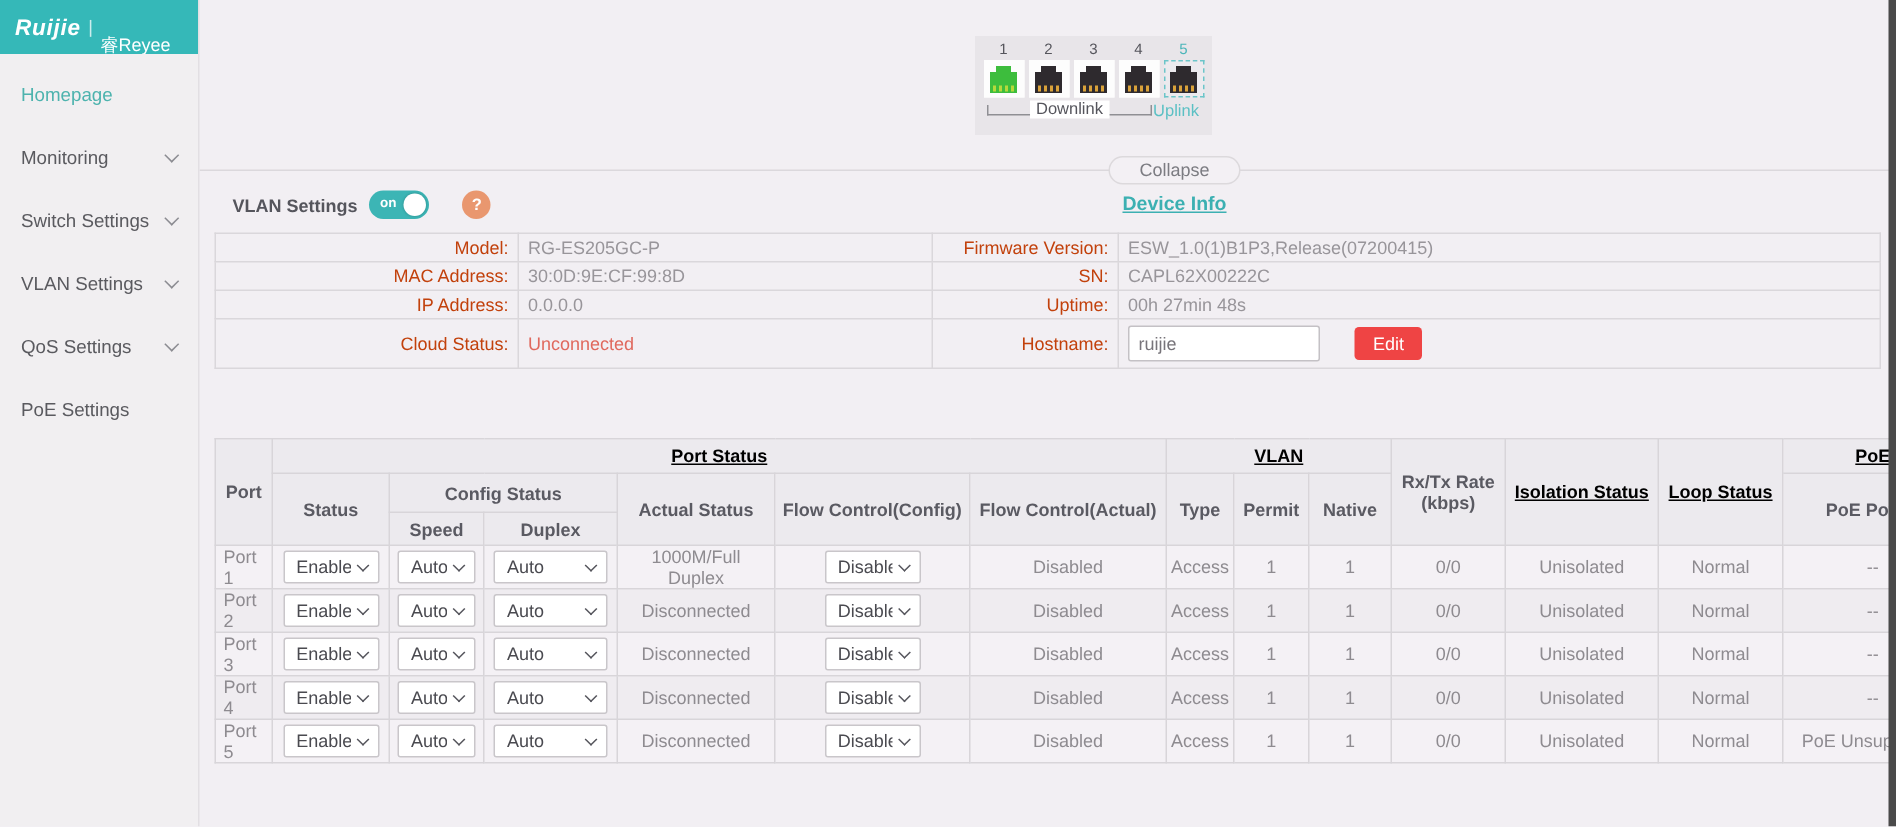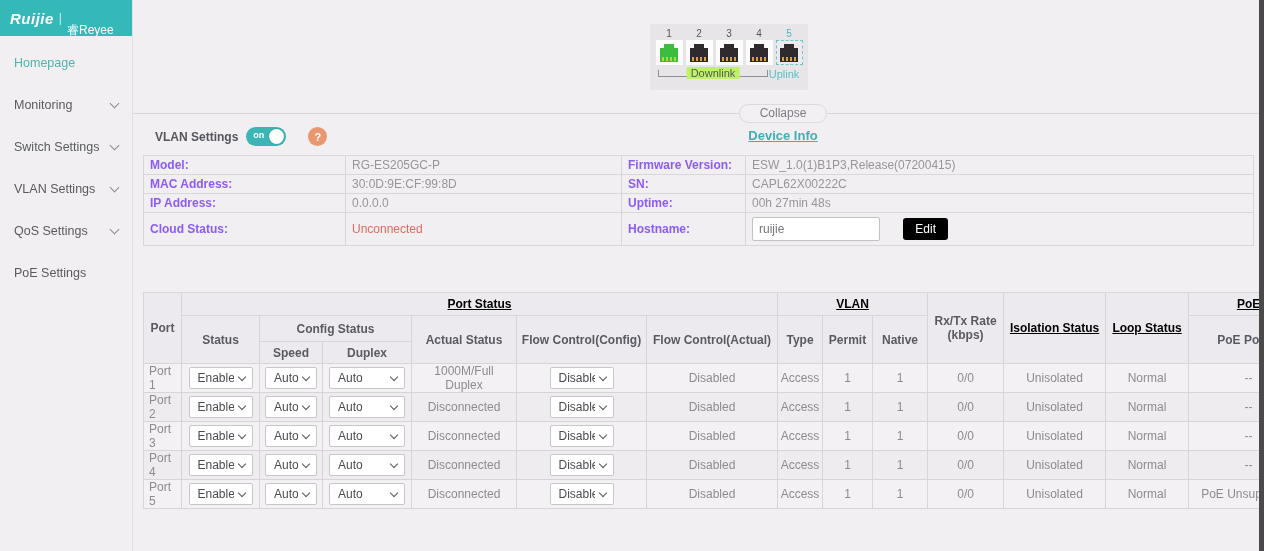--- a/index.html
+++ b/index.html
@@ -29,21 +29,21 @@
   .pbox { width:27px; height:25px; margin:0 auto; background:#fdfdfd; border:1px solid #fdfdfd; display:flex; align-items:flex-end; justify-content:center; padding-bottom:2px; }
   .pbox.dashed { background:#eceaee; border:1.5px dashed #6cc5c9; }
   .rj45 { position:relative; width:18px; height:14px; background:#2e2a2e; }
   .rj45::before { content:''; position:absolute; top:-4px; left:4px; width:10px; height:4px; background:#2e2a2e; }
   .rj45::after { content:''; position:absolute; bottom:1px; left:2px; width:14px; height:4px;
     background:repeating-linear-gradient(90deg,#d9a23a 0 2px,rgba(0,0,0,0) 2px 4px); }
   .rj45.up { background:#3dbd3d; }
   .rj45.up::before { background:#3dbd3d; }
   .rj45.up::after { background:repeating-linear-gradient(90deg,#b5d93c 0 2px,rgba(0,0,0,0) 2px 4px); }
   .bracket { position:absolute; left:8px; top:46px; width:110px; height:7px; border:1px solid #8f8f94; border-top:none; }
-  .bracket-label { position:absolute; left:63px; top:49px; transform:translate(-50%,-50%); background:#bef264; padding:0 4px; font-size:11px; color:#55555c; }
+  .bracket-label { position:absolute; left:63px; top:49px; transform:translate(-50%,-50%); background:#ffffff; padding:0 4px; font-size:11px; color:#55555c; }
   .uplink-label { position:absolute; left:116px; top:44px; width:36px; text-align:center; font-size:11px; color:#5bc0c4; }
 
   
   .divider { position:absolute; left:0; right:0; top:113px; height:1px; background:#dbd8dc; }
   .collapse-pill { position:absolute; left:650px; top:104px; transform:translateX(-50%); min-width:88px; height:19px; line-height:17px;
     background:#f3f0f4; border:1px solid #dcd9dc; border-radius:10px; text-align:center; color:#7c7c82; font-size:12px; padding:0 12px; cursor:pointer; z-index:2; }
 
   
   .vlan-row { position:absolute; left:22px; top:127px; display:flex; align-items:center; }
   .vlan-label { font-weight:bold; color:#55555c; font-size:12px; }
@@ -51,25 +51,25 @@
   .toggle .on-text { position:absolute; left:7px; top:3px; color:#fff; font-size:9px; font-weight:bold; }
   .toggle .knob { position:absolute; right:2px; top:2px; width:15px; height:15px; background:#fff; border-radius:50%; box-shadow:0 0 2px rgba(0,0,0,.25); }
   .help-icon { width:19px; height:19px; border-radius:50%; background:#e9976f; color:#fff; font-size:11px; font-weight:bold;
     display:flex; align-items:center; justify-content:center; margin-left:22px; cursor:pointer; }
 
   .device-info-link { position:absolute; left:650px; top:128px; transform:translateX(-50%); color:#3cb0b2; font-size:13px; font-weight:bold; text-decoration:underline; cursor:pointer; }
 
   
   .info-table { position:absolute; left:10px; top:155px; width:1110px; border-collapse:collapse; table-layout:fixed; }
   .info-table td { border:1px solid #dad7db; font-size:12px; padding:2px 6px; height:19px; }
-  .info-table td.lbl { font-weight:bold; color:#8b5cf6; }
+  .info-table td.lbl { text-align:right; font-weight:normal; color:#c2410c; }
   .info-table td.val { text-align:left; color:#98959a; }
   .info-table td.val.danger { color:#e0695e;margin-left:28px; }
   .hostname-input { width:128px; height:24px; border:1px solid #c4c1c5; border-radius:2px; background:#fff; color:#77747a; font-size:12px; padding:0 6px; font-family:"Liberation Sans",sans-serif; }
-  .edit-btn { display:inline-block; background:#000000; color:#fff; border:none; border-radius:3px; font-size:12px; padding:4px 12px; margin-left:20px; cursor:pointer; font-family:"Liberation Sans",sans-serif; }
+  .edit-btn { display:inline-block; background:#ef4444; color:#fff; border:none; border-radius:3px; font-size:12px; padding:4px 12px; margin-left:20px; cursor:pointer; font-family:"Liberation Sans",sans-serif; }
 
   .port-info-title { position:absolute; left:650px; top:260px; transform:translateX(-50%); font-size:14px; font-weight:normal; color:#4a4a52;margin-top:32px; }
 
   
   .port-table { position:absolute; left:10px; top:292px; width:1165px; border-collapse:collapse; table-layout:fixed; }
   .port-table th, .port-table td { border:1px solid #d8d5d9; font-size:12px; text-align:center; padding:0 2px; overflow:hidden; }
   .port-table th { background:#eceaee; color:#5a5a62; font-weight:bold; }
   .port-table thead tr:nth-child(1) th { height:23px; }
   .port-table thead tr:nth-child(2) th { height:26px; }
   .port-table thead tr:nth-child(3) th { height:22px; }

